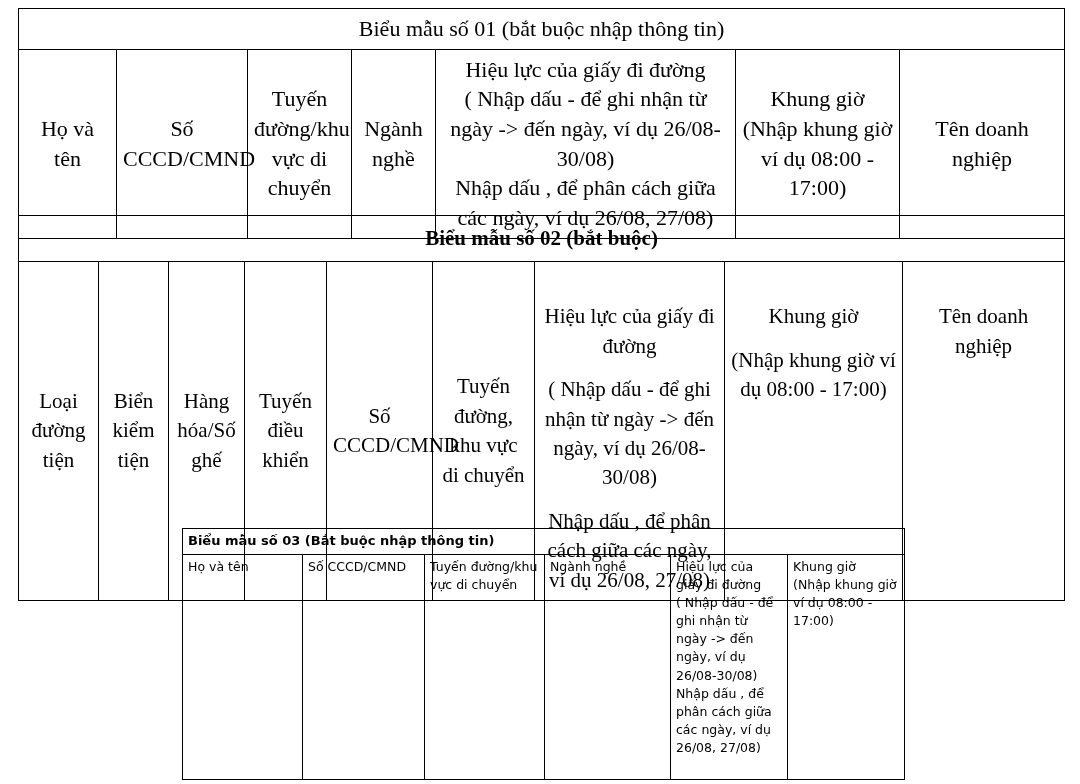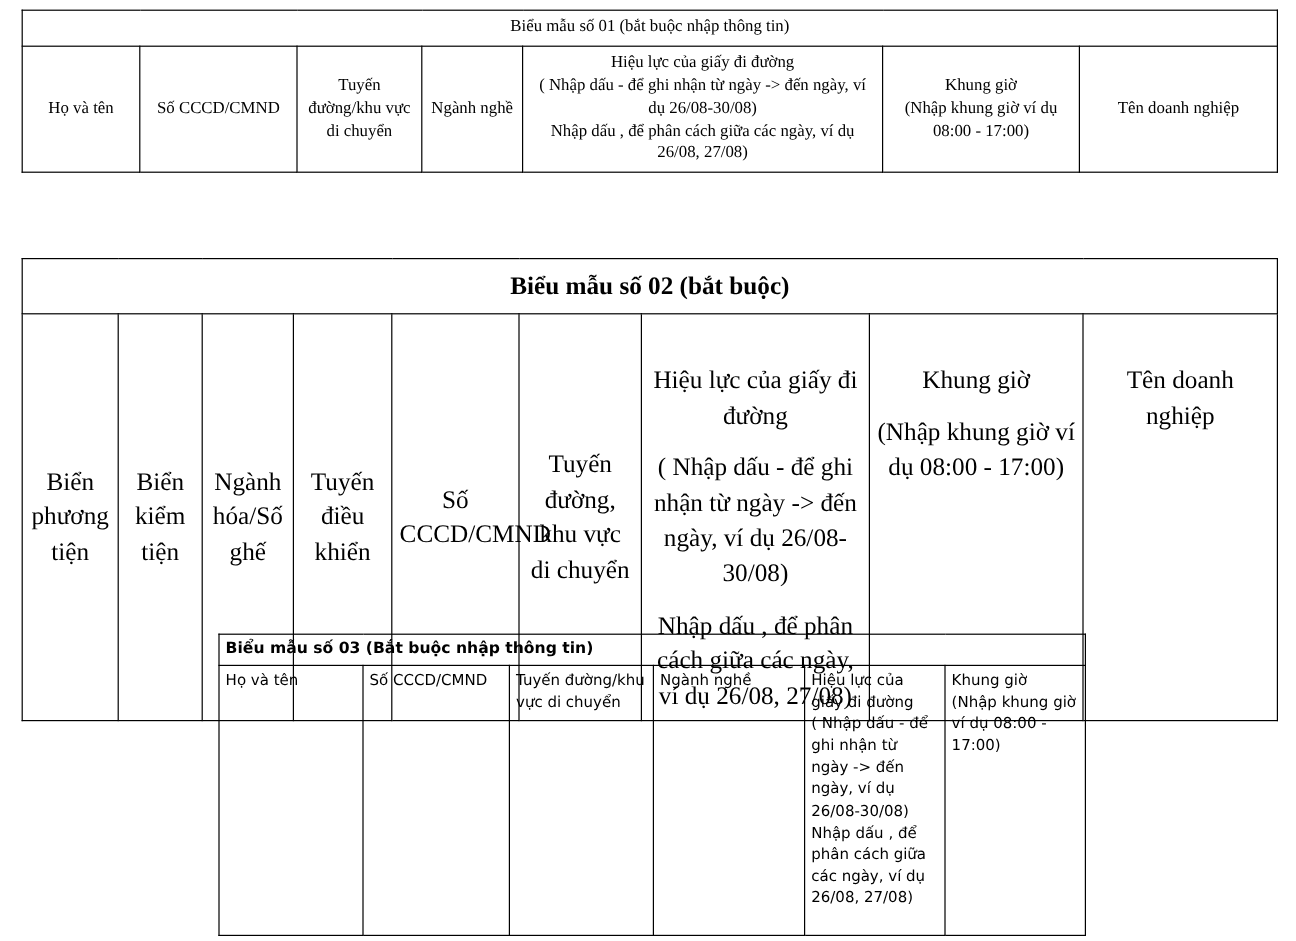--- a/index.html
+++ b/index.html
@@ -22,21 +22,21 @@
     left: 18px;
     top: 8px;
     width: 1046px;
     border-collapse: collapse;
     table-layout: fixed;
   }
   .form1 td, .form1 th {
     border: 1.5px solid #000;
     text-align: center;
     vertical-align: middle;
-    font-size: 14px;
+    font-size: 22px;
     line-height: 1.35;
     padding: 5px 6px;
     font-weight: normal;
   }
   .form-title {
     font-weight: bold;
     font-size: 17.5px;
     padding: 8px 6px;
   }
 
@@ -149,23 +149,23 @@
     <col style="width:102px">
     <col style="width:190px">
     <col style="width:178px">
     <col style="width:162px">
   </colgroup>
   <tbody>
     <tr>
       <td class="title-cell" colspan="9">Biểu mẫu số 02 (bắt buộc)</td>
     </tr>
     <tr class="body-row">
-      <td class="tall">Biển phương tiện</td>
+      <td class="tall">Loại đường tiện</td>
       <td>Biển kiểm tiện</td>
-      <td>Ngành hóa/Số ghế</td>
+      <td>Hàng hóa/Số ghế</td>
       <td>Tuyến điều khiển</td>
       <td>Số CCCD/CMND</td>
       <td>Tuyến đường, khu vực di chuyển</td>
       <td class="toptext">
         <p>Hiệu lực của giấy đi đường</p>
         <p>( Nhập  dấu - để ghi nhận từ ngày -&gt; đến ngày, ví dụ 26/08-30/08)</p>
         <p>Nhập dấu , để phân cách giữa các ngày, ví dụ 26/08, 27/08)</p>
       </td>
       <td class="toptext">
         <p>Khung giờ</p>

